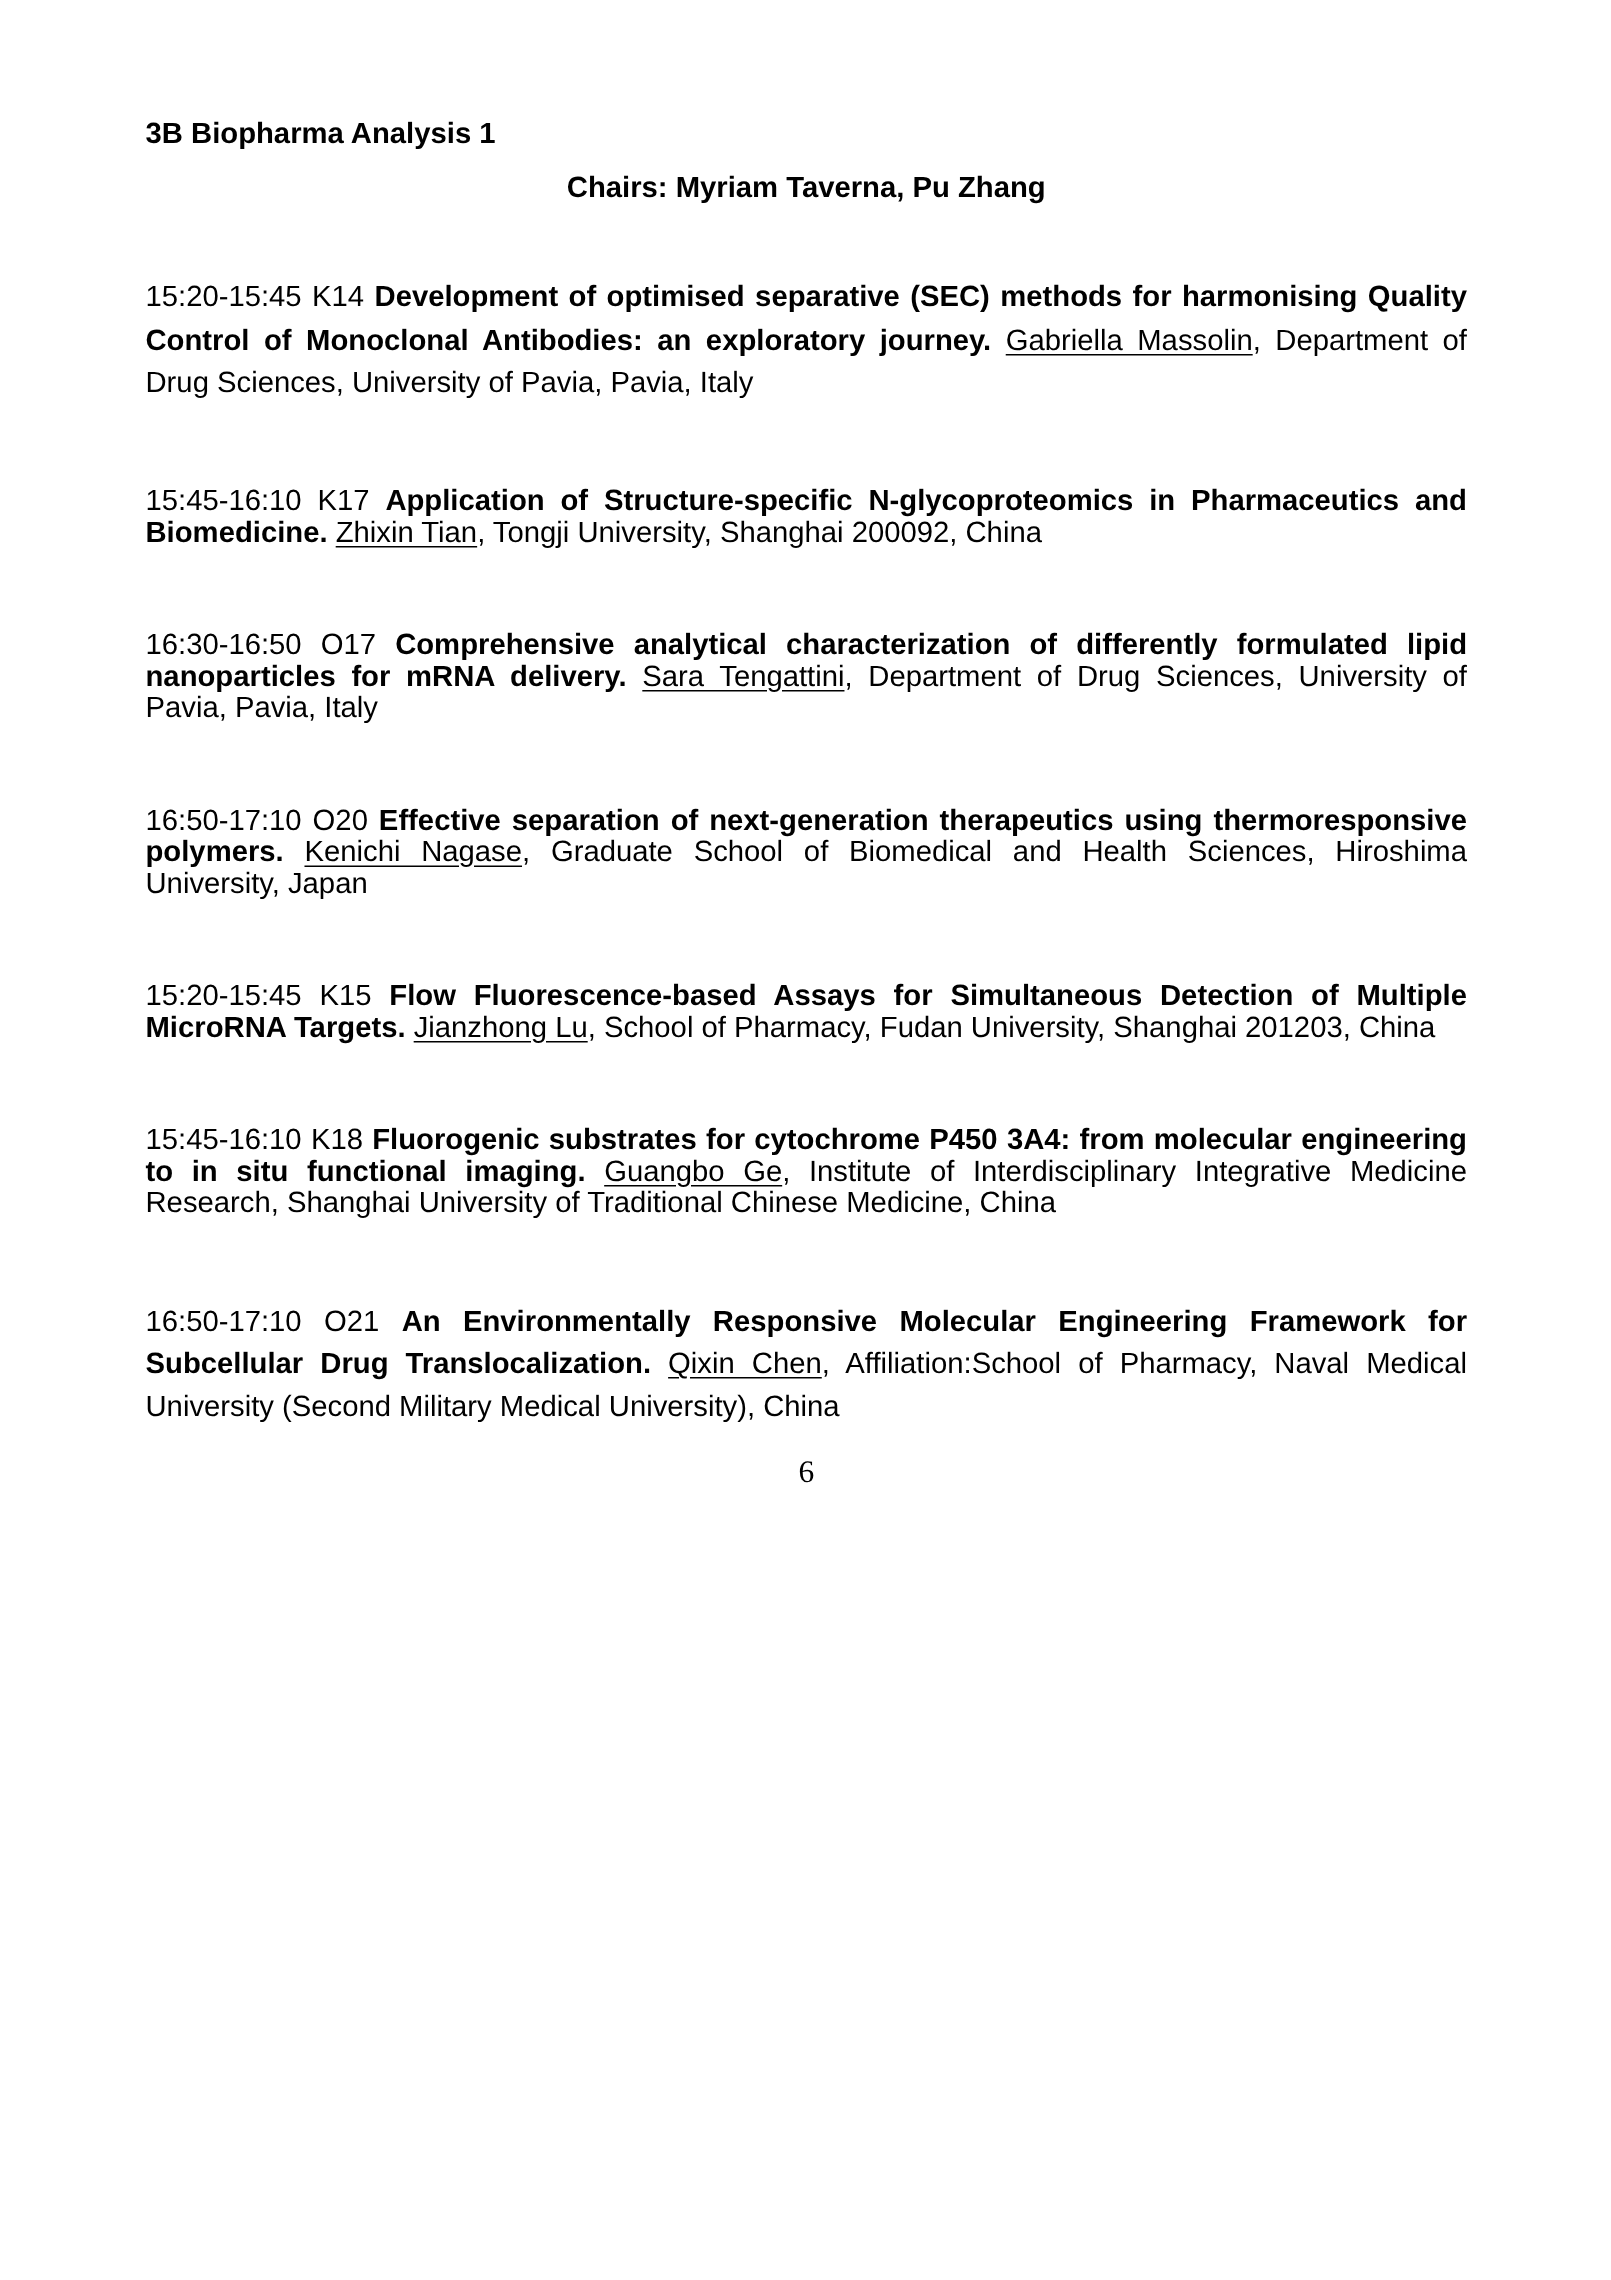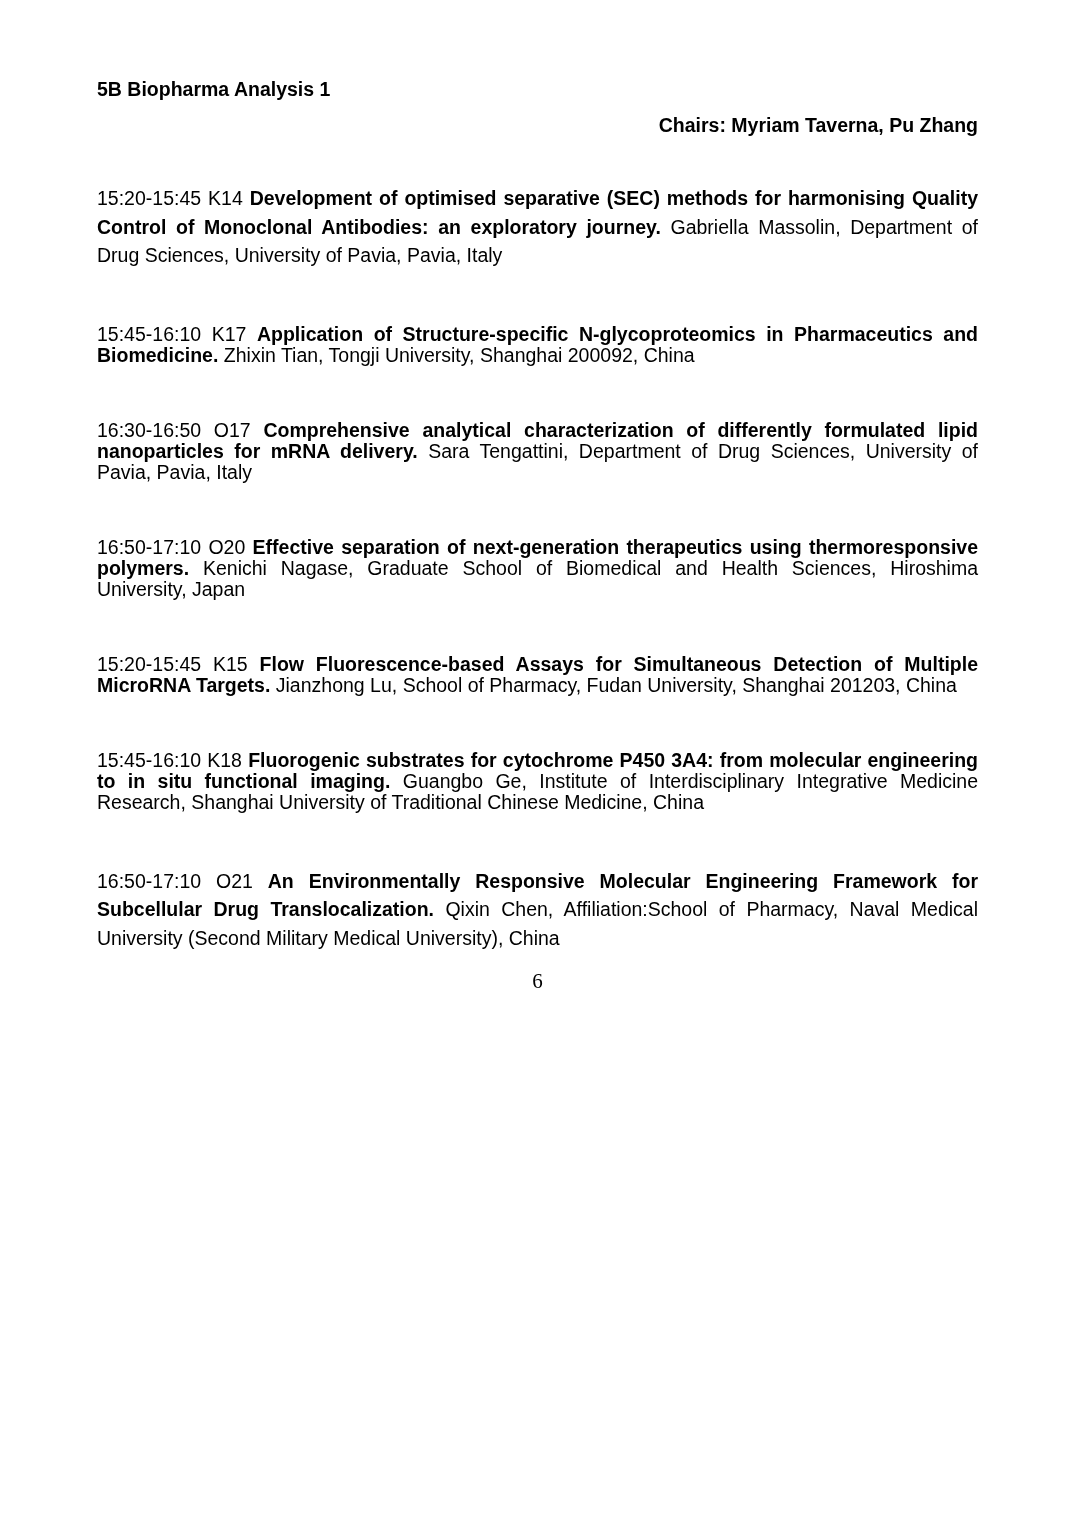--- a/index.html
+++ b/index.html
@@ -22,42 +22,42 @@
   .heading {
     font-weight: bold;
     line-height: 22.5px;
     margin-bottom: 13px;
     text-align: left;
   }
   .chairs {
     font-weight: bold;
     line-height: 22.5px;
     margin-bottom: 48px;
-    text-align: right;
+    text-align: center;
   }
   .talk { margin-bottom: 54px; }
   .ls-normal { line-height: 21px; }
   .ls-wide   { line-height: 28.5px; }
   .t-title   { font-weight: bold; }
-  .t-speaker { text-underline-offset: 3px; }
+  .t-speaker { text-decoration: underline; text-underline-offset: 3px; }
   .page-number {
     margin-top: -37px;
     text-align: center;
     font-family: "Liberation Serif", serif;
     font-size: 21px;
     line-height: 24px;
   }
 </style>
 </head>
 <body>
 
 <div class="page">
   <div class="sections">
   <section class="session">
-    <p class="heading">5B Biopharma Analysis 1</p>
+    <p class="heading">3B Biopharma Analysis 1</p>
     <p class="chairs">Chairs: Myriam Taverna, Pu Zhang</p>
     <div class="talks">
   <p class="talk ls-wide"><span class="t-time">15:20-15:45</span> <span class="t-code">K14</span> <span class="t-title">Development of optimised separative (SEC) methods for harmonising Quality Control of Monoclonal Antibodies: an exploratory journey.</span> <span class="t-speaker">Gabriella Massolin</span><span class="t-affil">, Department of Drug Sciences, University of Pavia, Pavia, Italy</span></p>
 
   <p class="talk ls-normal"><span class="t-time">15:45-16:10</span> <span class="t-code">K17</span> <span class="t-title">Application of Structure-specific N-glycoproteomics in Pharmaceutics and Biomedicine.</span> <span class="t-speaker">Zhixin Tian</span><span class="t-affil">, Tongji University, Shanghai 200092, China</span></p>
 
 
   <p class="talk ls-normal"><span class="t-time">16:30-16:50</span> <span class="t-code">O17</span> <span class="t-title">Comprehensive analytical characterization of differently formulated lipid nanoparticles for mRNA delivery.</span> <span class="t-speaker">Sara Tengattini</span><span class="t-affil">, Department of Drug Sciences, University of Pavia, Pavia, Italy</span></p>
 
   <p class="talk ls-normal"><span class="t-time">16:50-17:10</span> <span class="t-code">O20</span> <span class="t-title">Effective separation of next-generation therapeutics using thermoresponsive polymers.</span> <span class="t-speaker">Kenichi Nagase</span><span class="t-affil">, Graduate School of Biomedical and Health Sciences, Hiroshima University, Japan</span></p>

